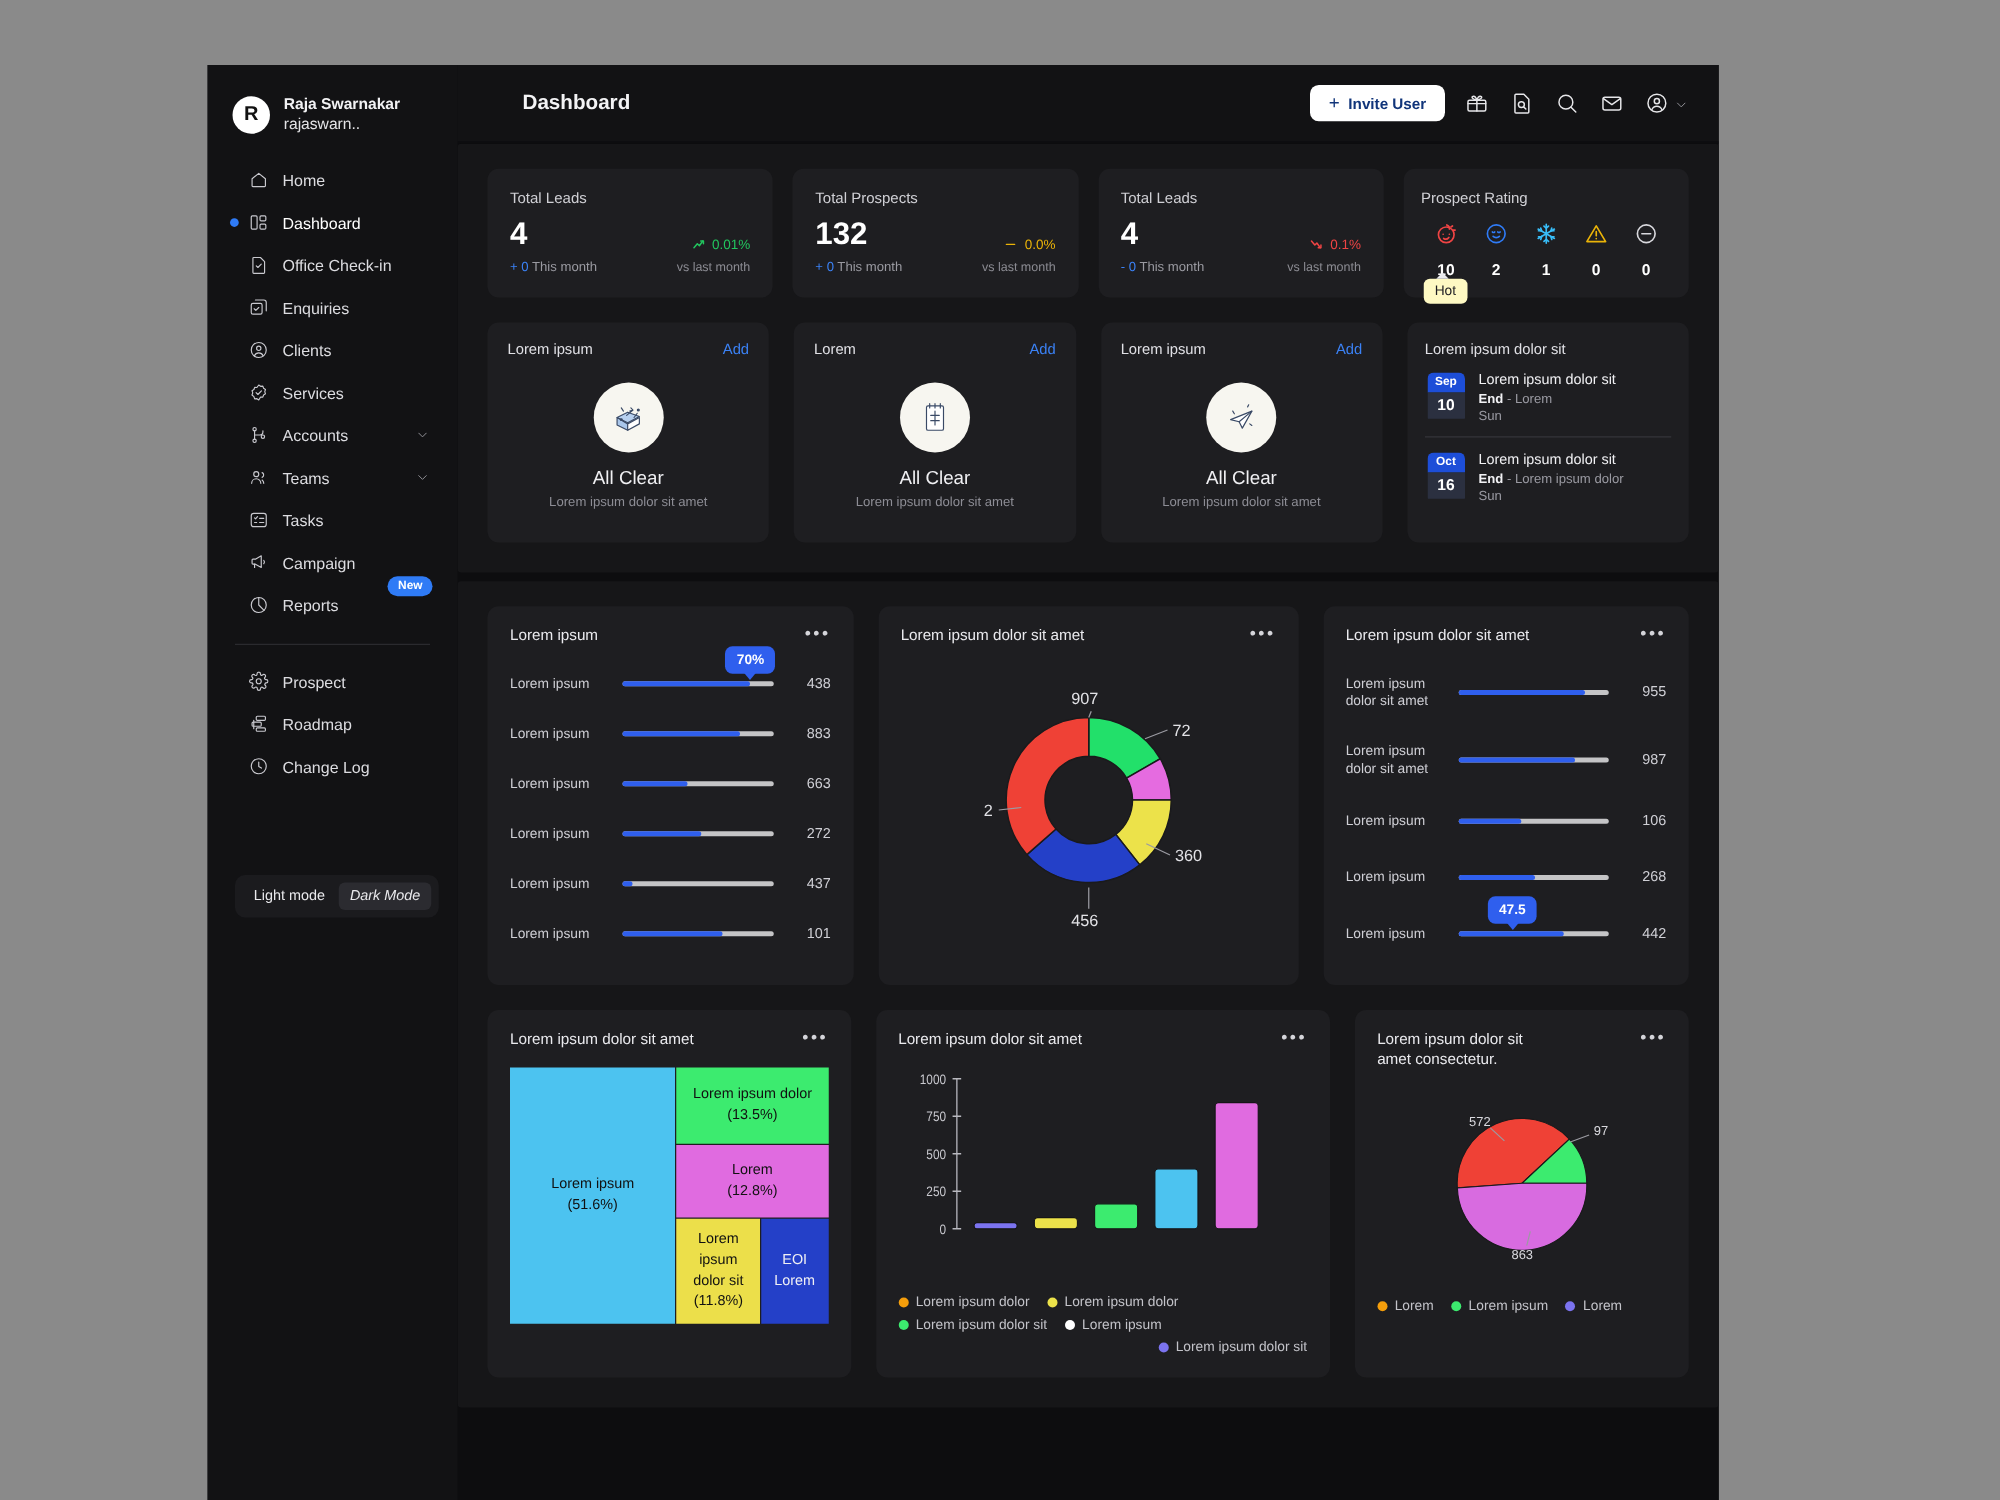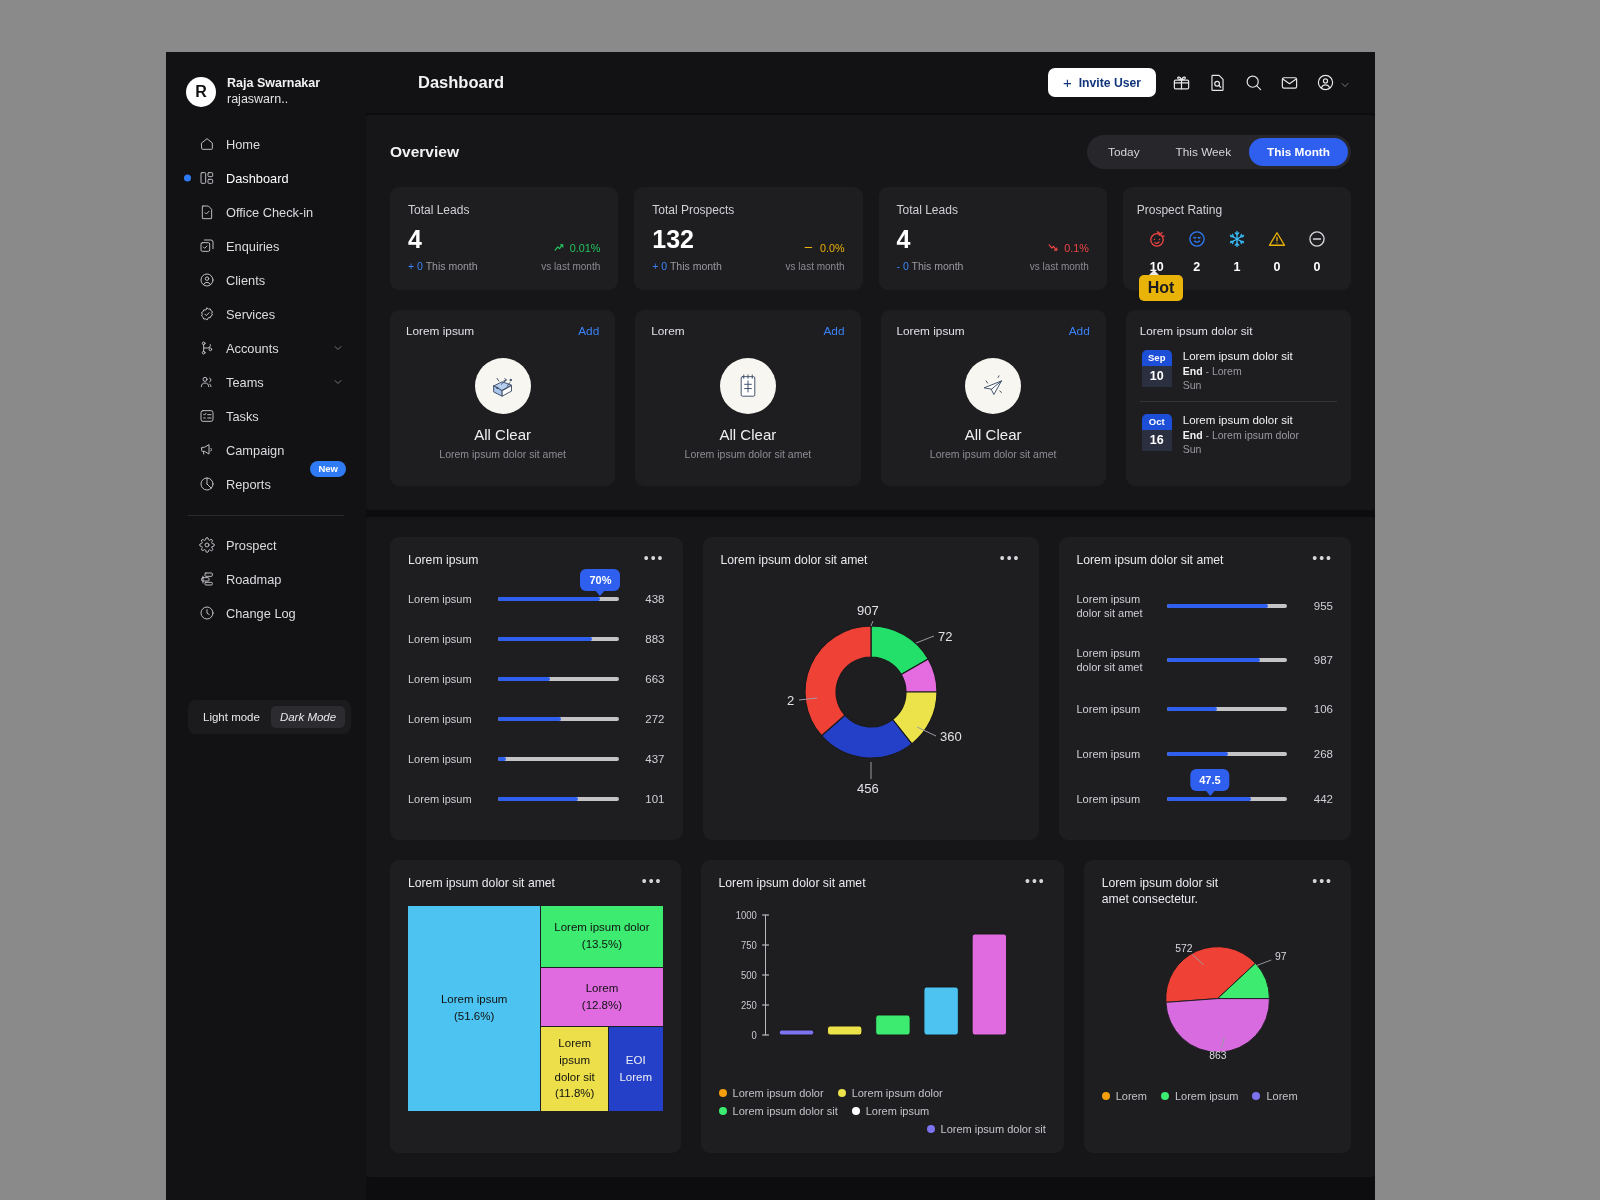--- a/index.html
+++ b/index.html
@@ -114,21 +114,21 @@
   .delta-note { color: #8b8b92; font-size: 10px; margin-top: 7px; }
 
   
   .rating-card { padding: 16px 14px 14px 14px; position: relative; }
   .rating-items { display: flex; justify-content: space-between; margin-top: 12px; }
   .rating-item { text-align: center; flex: 1; }
   .rating-item svg { width: 20px; height: 20px; fill: none; stroke-width: 1.6; stroke-linecap: round; stroke-linejoin: round; }
   .rating-num { color: #fff; font-size: 12.5px; font-weight: 600; margin-top: 7px; }
   .tooltip {
     position: absolute; left: 16px; top: 88px;
-    background: #eab308; color: #1b1b20; font-size: 16px; font-weight: 700;
+    background: #fef9c3; color: #1b1b20; font-size: 11px; font-weight: 400;
     padding: 4px 9px; border-radius: 5px;
   }
   .tooltip::before {
     content: ""; position: absolute; top: -5px; left: 10px;
     border-left: 5px solid transparent; border-right: 5px solid transparent;
     border-bottom: 5px solid #e9eaee;
   }
 
   
   .clear-row { display: grid; grid-template-columns: repeat(4, 1fr); gap: 20px; margin-top: 20px; }
@@ -425,28 +425,20 @@
           <span class="chev" style="margin-right:0"><svg viewBox="0 0 24 24">
                 <path d="M6 9l6 6 6-6"></path>
               </svg></span>
         </span>
       </div>
     </header>
 
     <div class="scroll">
 
       <section class="panel">
-        <div class="panel-head">
-          <div class="panel-title">Overview</div>
-          <div class="seg">
-            <div class="seg-item">Today</div>
-            <div class="seg-item">This Week</div>
-            <div class="seg-item on">This Month</div>
-          </div>
-        </div>
 
         <div class="stat-row">
 
           <div class="card stat-card">
             <div class="stat-label">Total Leads</div>
             <div class="stat-body">
               <div>
                 <div class="stat-num">4</div>
                 <div class="stat-sub"><b><span>+</span> <span>0</span></b> <span>This month</span></div>
               </div>

